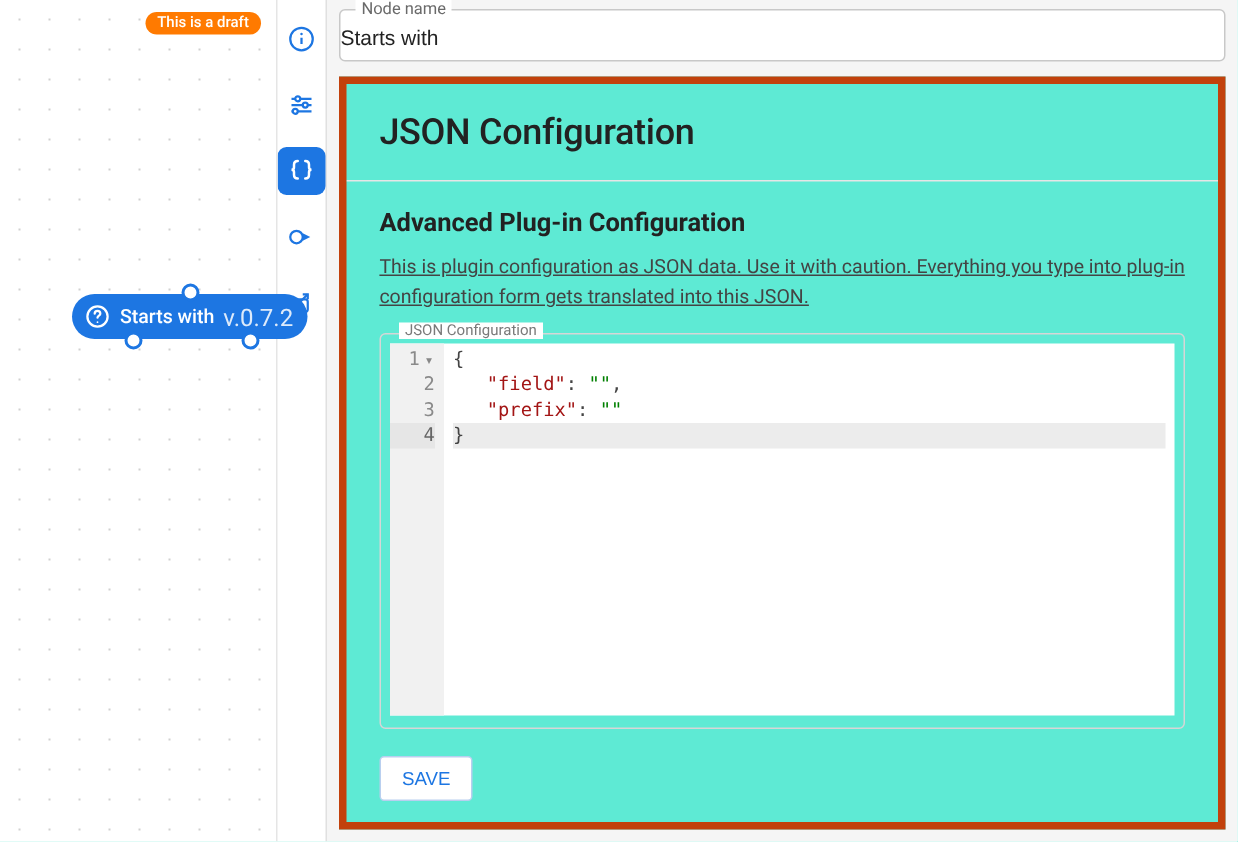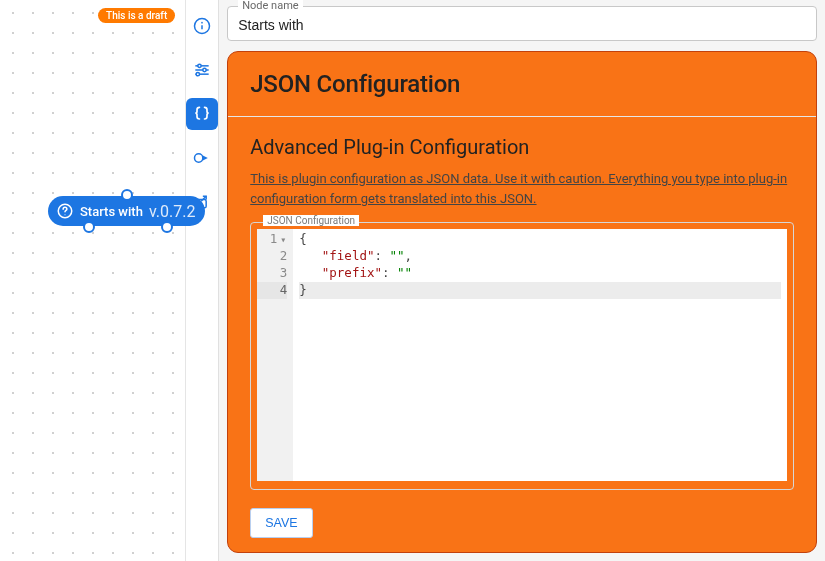--- a/index.html
+++ b/index.html
@@ -30,29 +30,29 @@
   .rail { width: 48px; height: 561px; display: flex; flex-direction: column; align-items: center;
           padding-top: 10px; gap: 12px; border-right: 1px solid #e0e0e0; background: #fff; }
   .rail-btn { width: 32px; height: 32px; border-radius: 6px; display: flex; align-items: center;
               justify-content: center; color: #1d76e2; cursor: pointer; }
   .rail-btn.active { background: #1d76e2; color: #fff; }
   .rail-btn svg { width: 20px; height: 20px; display:block; }
 
   
   .panel { flex: 1 1 auto; height: 561px; overflow: hidden; background: #f5f5f5; padding: 6px 8px 8px 8px; display: flex; flex-direction: column; gap: 10px; }
 
-  .field-box { position: relative; background: #fff; border: 1px solid #c8c8c8; border-radius: 4px; padding: 8px 10px 6px 10px; }
+  .field-box { position: relative; background: #fff; border: 1px solid #c8c8c8; border-radius: 4px; padding: 8px 10px 6px 0; }
   .field-label { position: absolute; top: -8px; left: 10px; background: #fff; padding: 0 4px; font-size: 11px; color: #6a6a6a; }
   .field-input { width: 100%; border: none; outline: none; font-size: 14px; color: #222; background: transparent; }
 
-  .card { flex: 1 1 auto; background: #f97316; border: 1px solid #c2410c; border-radius: 11px; display: flex; flex-direction: column; overflow: hidden; }
+  .card { flex: 1 1 auto; background: #5eead4; border: 5px solid #c2410c; border-radius: 0; display: flex; flex-direction: column; overflow: hidden; }
   .card-header { padding: 18px 22px; border-bottom: 1px solid #e6e6e6; }
   .card-title { font-size: 24px; font-weight: 500; color: #222; letter-spacing: -0.2px; }
   .card-body { padding: 18px 22px 14px 22px; display: flex; flex-direction: column; gap: 10px; flex: 1 1 auto; }
-  .subhead { font-size: 20px; font-weight: 400; color: #222; }
+  .subhead { font-size: 17px; font-weight: 700; color: #222; }
   .desc { font-size: 13px; line-height: 1.5; color: #444; text-decoration: underline; }
 
   .editor-fieldset { position: relative; border: 1px solid #d6d6d6; border-radius: 4px; margin-top: 4px; padding: 6px 6px 8px 6px; flex: 1 1 auto; display: flex; flex-direction: column; }
   .editor-legend { position: absolute; top: -8px; left: 12px; background: #fff; padding: 0 4px; font-size: 10px; color: #7a7a7a; }
 
   .code-area { display: flex; font-family: ui-monospace, SFMono-Regular, Menlo, Consolas, monospace; font-size: 12.5px; line-height: 1.35; flex: 1 1 auto; min-height: 200px; background:#fff; }
   .code-area .gutter { width: 36px; background: #f1f1f1; color: #8a8a8a; text-align: right; padding: 2px 6px 2px 0; user-select: none; }
   .code-area .gutter .ln { height: 17px; }
   .code-area .gutter .ln.hl { background: #e6e6e6; color:#666; }
   .code-area .gutter .fold { display:inline-block; width:8px; text-align:center; color:#888; font-size:10px; margin-left:2px; }

